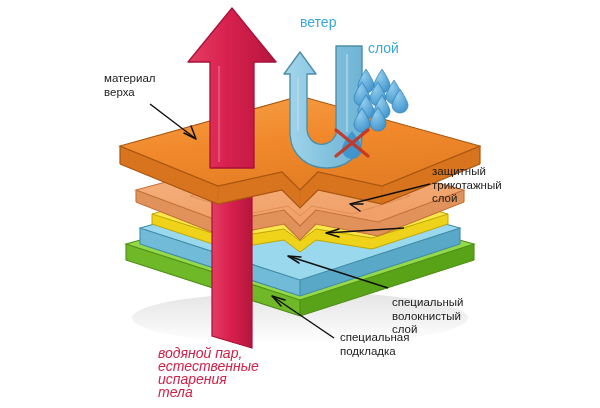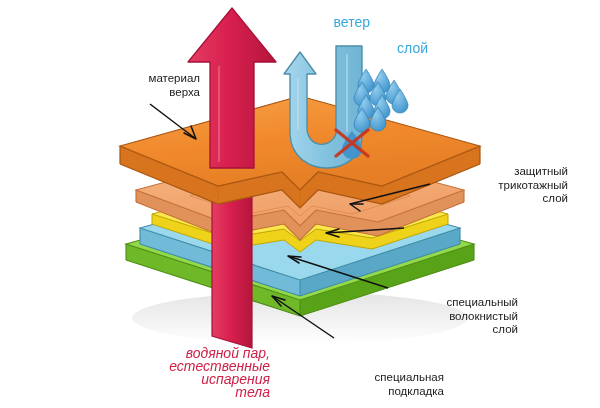--- a/index.html
+++ b/index.html
@@ -21,21 +21,21 @@
     top: 0;
     width: 600px;
     height: 408px;
   }
   .lbl {
     position: absolute;
     font-family: "Liberation Sans", sans-serif;
     font-size: 11.5px;
     line-height: 13.5px;
     color: #1a1a1a;
-    text-align: right;
+    text-align: left;
     white-space: pre-line;
     letter-spacing: 0px;
   }
   .lbl-wind {
     color: #38a8d8;
     font-size: 14px;
     font-weight: 400;
   }
   .lbl-water {
     color: #38a8d8;
@@ -228,21 +228,21 @@
 
   <div class="lbl" style="left:432px; top:165px; width:136px;">защитный
 трикотажный
 слой</div>
 
 
   <div class="lbl" style="left:392px; top:256px; width:126px;margin-top:40px;">специальный
 волокнистый
 слой</div>
 
-  <div class="lbl" style="left:322px; top:331px; width:122px;margin-top:40px;">специальная
+  <div class="lbl" style="left:340px; top:331px; width:122px;">специальная
 подкладка</div>
 
   <div class="lbl lbl-vapor" style="left:158px; top:347px; width:112px;">водяной пар,
 естественные
 испарения
 тела</div>
 
 </div>
 
 </body></html>

